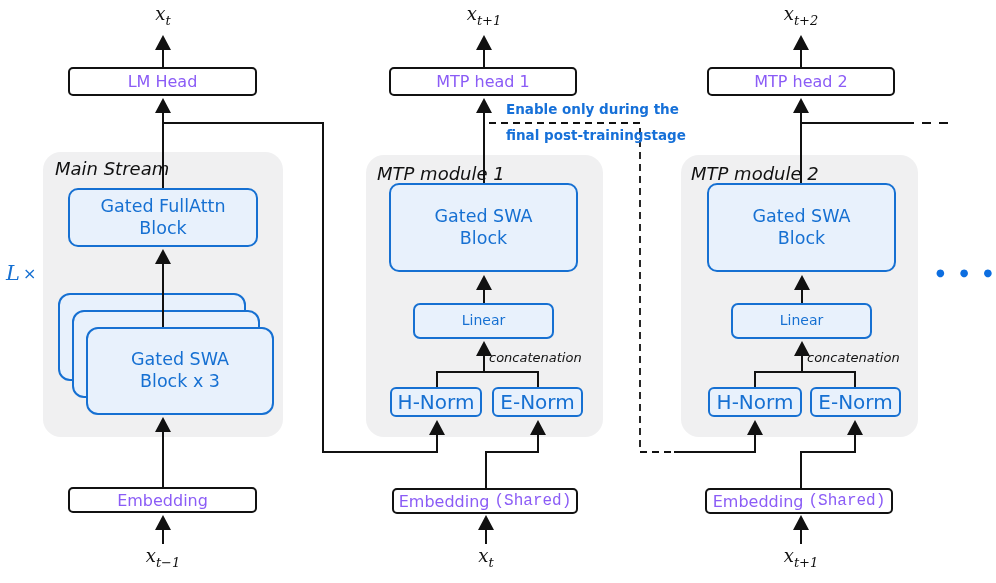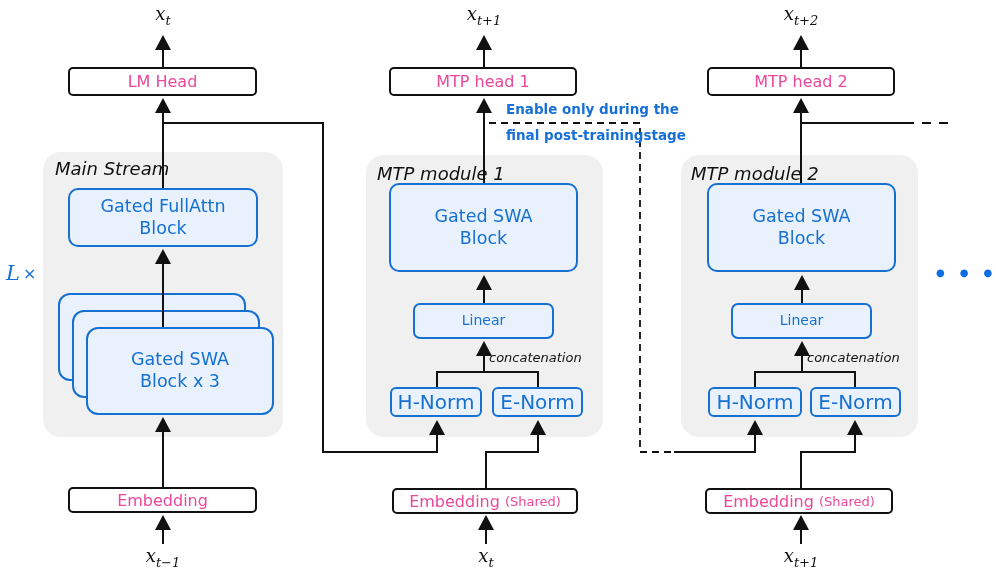--- a/index.html
+++ b/index.html
@@ -5,22 +5,22 @@
   html,body{margin:0;padding:0;background:#ffffff;}
   .stage{
     position:relative;width:996px;height:583px;background:#ffffff;overflow:hidden;
     font-family:"DejaVu Sans","Liberation Sans",sans-serif;color:#111;
   }
   
   .panel{position:absolute;background:#f0f0f1;border-radius:18px;z-index:0;}
   .panel-label{position:absolute;font-style:italic;font-size:18px;color:#111;z-index:3;white-space:nowrap;}
   
   .wbox{position:absolute;box-sizing:border-box;background:#ffffff;border:2.5px solid #111;border-radius:5px;
-        display:flex;align-items:center;justify-content:center;font-size:16px;color:#ec4899;z-index:3;white-space:nowrap;}
-  .wbox .note{font-size:13px;margin-left:5px;}
+        display:flex;align-items:center;justify-content:center;font-size:16px;color:#8b5cf6;z-index:3;white-space:nowrap;}
+  .wbox .note{font-size:16px;margin-left:5px;font-family:Liberation Mono, monospace;}
   
   .bbox{position:absolute;box-sizing:border-box;background:#e8f1fc;border:2.2px solid #1670d2;color:#1670d2;
         display:flex;flex-direction:column;align-items:center;justify-content:center;z-index:3;text-align:center;line-height:1.25;}
   .big{font-size:17.5px;border-radius:10px;}
   .mid{font-size:14px;border-radius:7px;text-align:center;}
   .norm{font-size:20px;border-radius:6px;}
   .stackbox{position:absolute;box-sizing:border-box;background:#e8f1fc;border:2.2px solid #1670d2;border-radius:12px;}
   
   .math-label{position:absolute;text-align:center;font-family:"DejaVu Serif","Liberation Serif",serif;
               font-style:italic;font-size:18px;color:#111;z-index:3;white-space:nowrap;}

